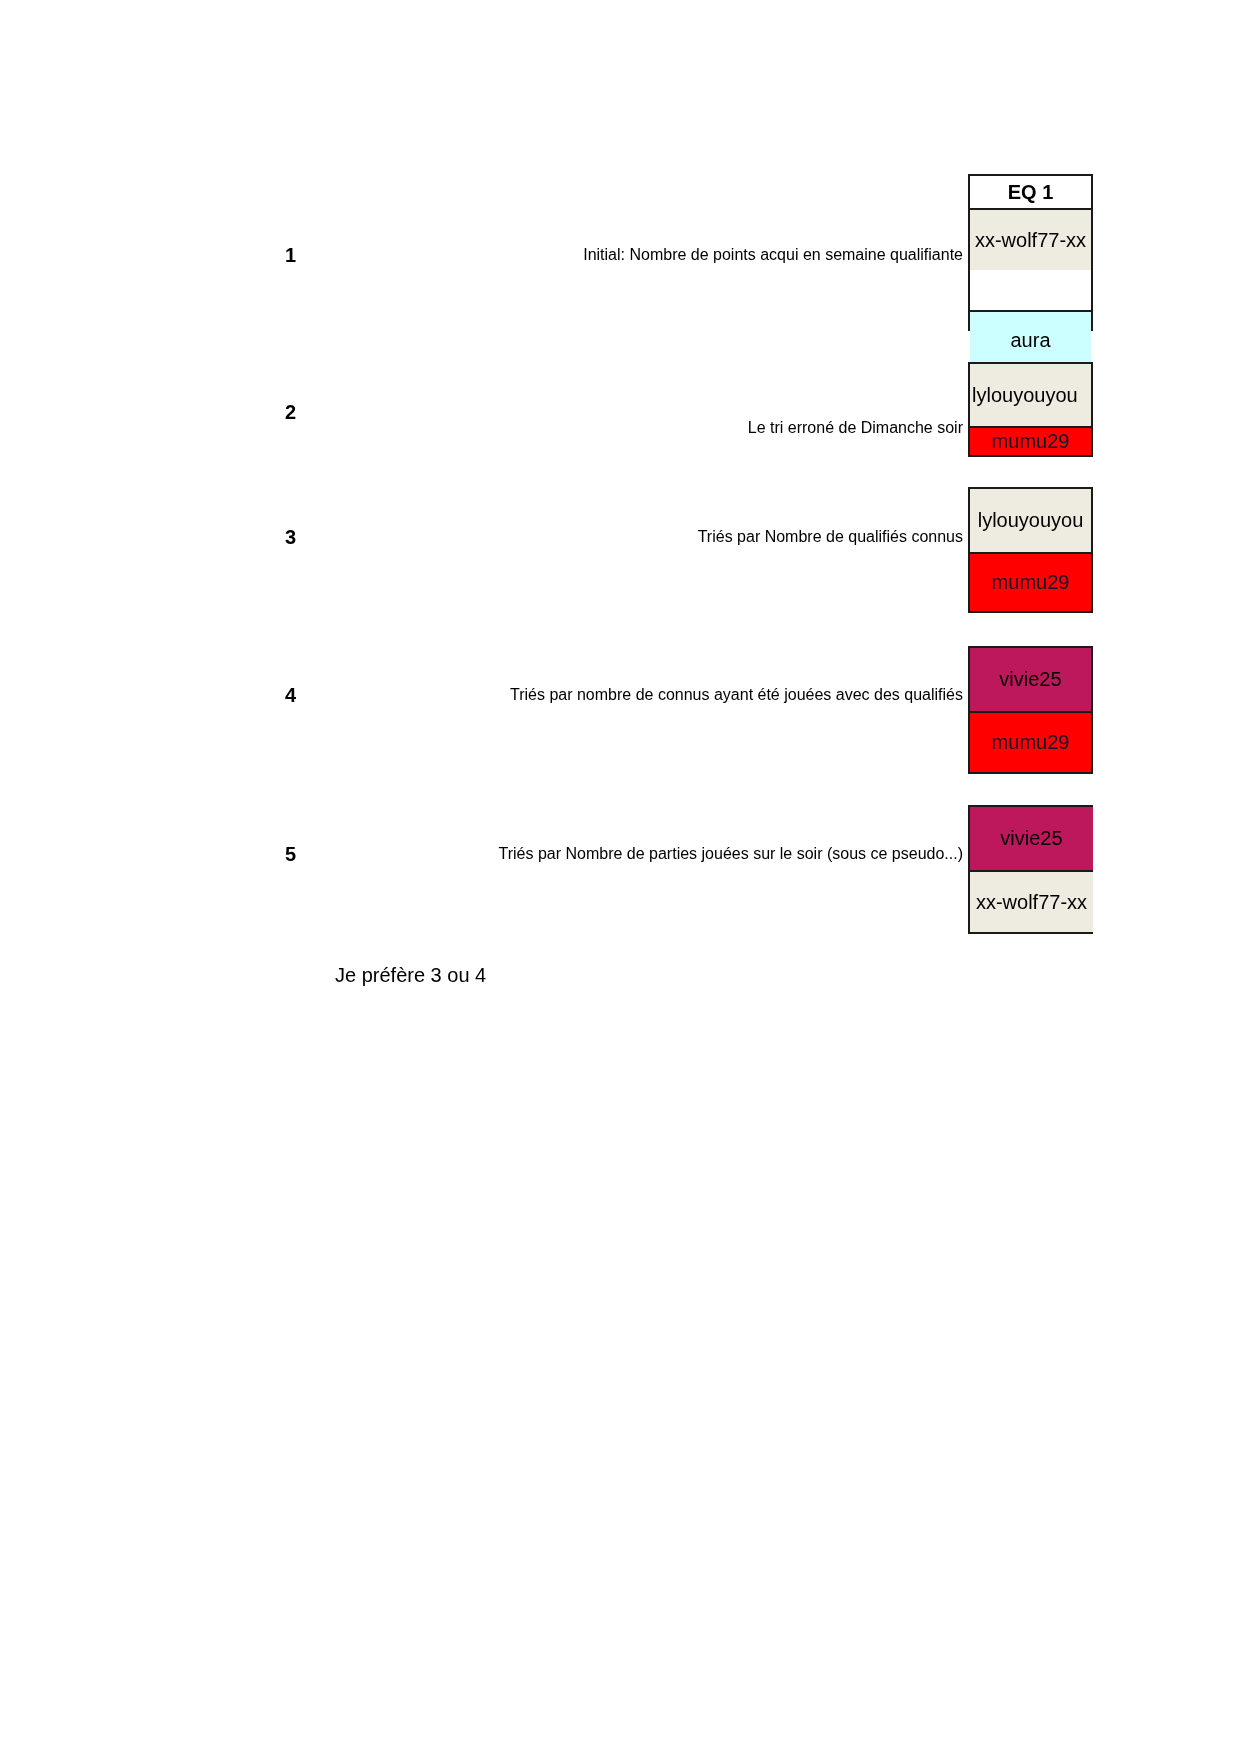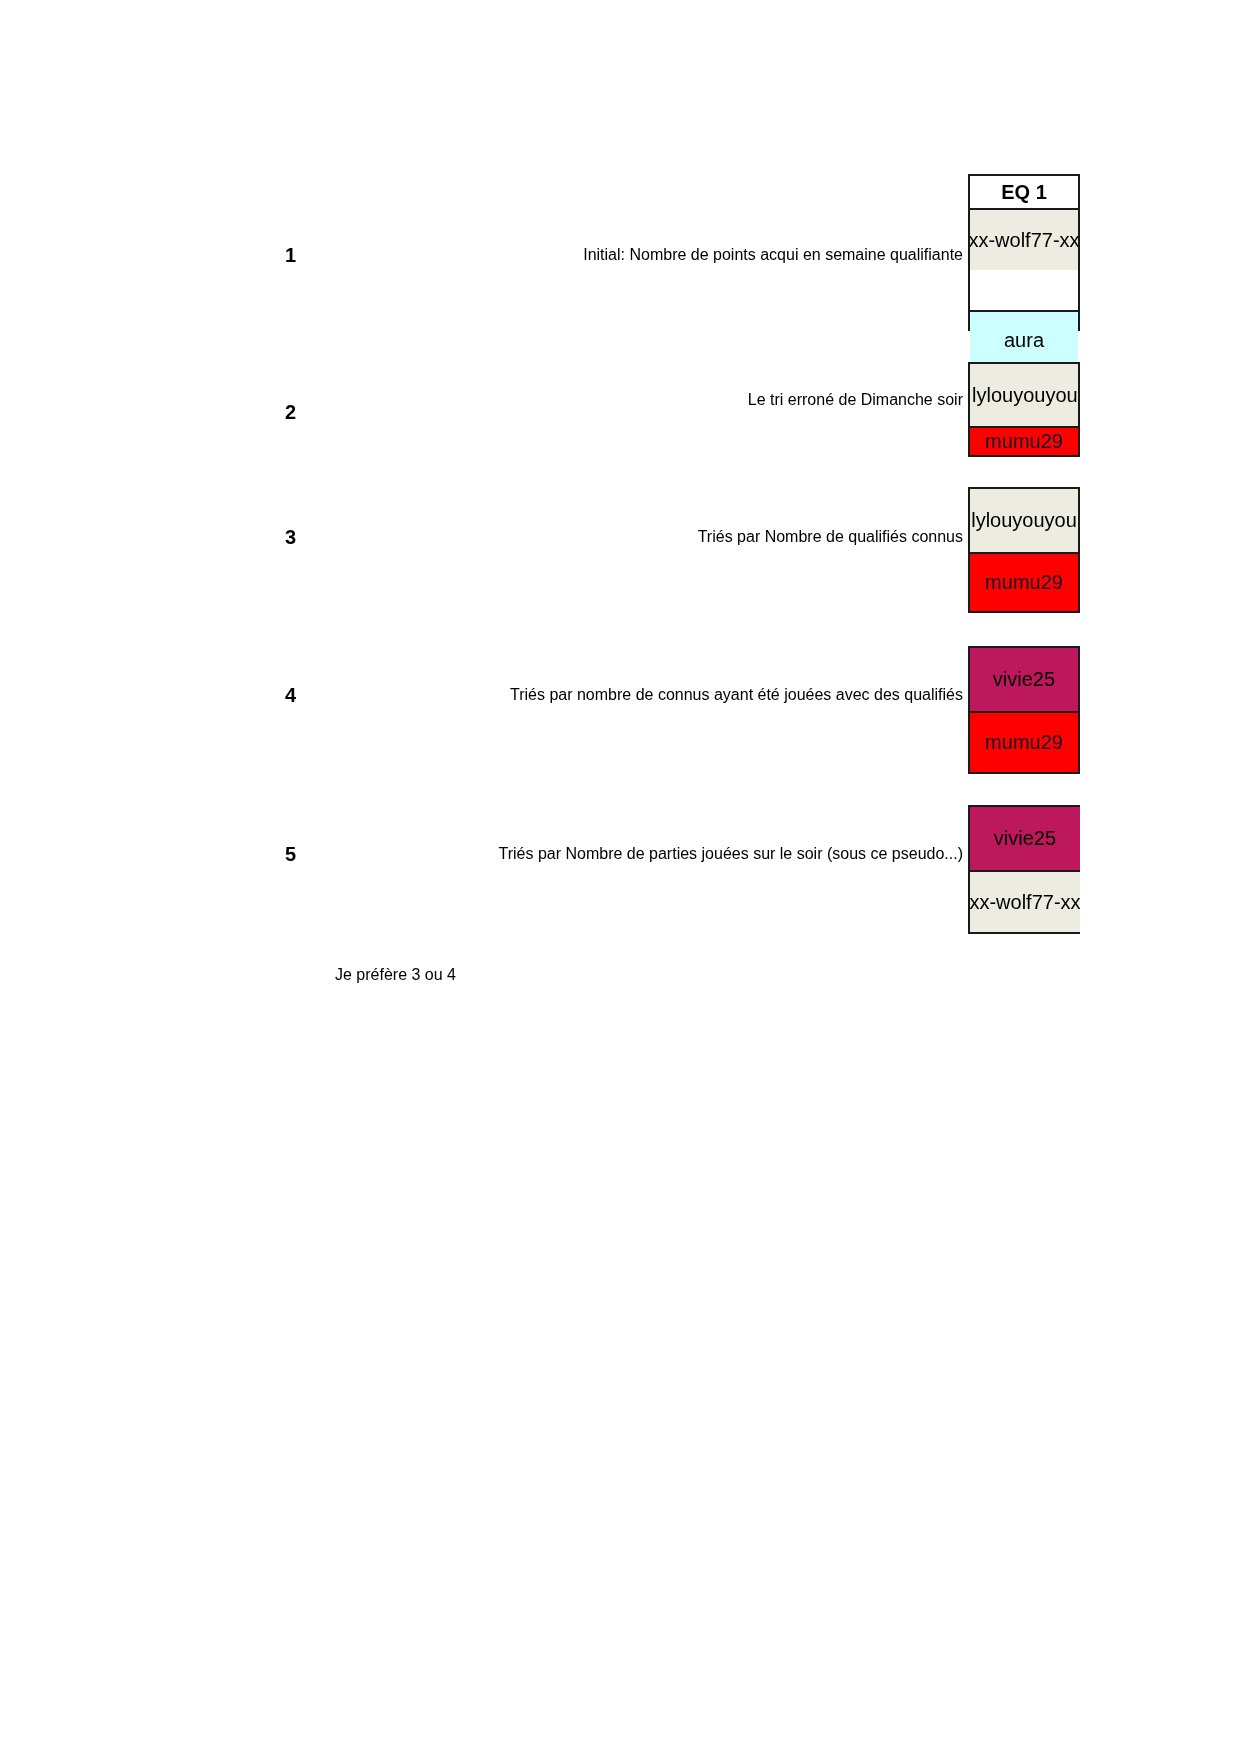--- a/index.html
+++ b/index.html
@@ -10,52 +10,52 @@
     }
     .rownum {
       position: absolute; left: 285px; font-size: 20px; font-weight: bold;
       line-height: 24px; height: 24px;
     }
     .rowlabel {
       position: absolute; right: 278px; font-size: 16px; line-height: 24px;
       height: 24px; white-space: nowrap; text-align: right;
     }
     .block {
-      position: absolute; left: 968px; width: 112px; box-sizing: border-box;
+      position: absolute; left: 968px; width: 125px; box-sizing: border-box;
       border: 2px solid #1a1a1a;
     }
     .block.no-right { border-right: none; }
     .cell {
       box-sizing: border-box; display: flex; align-items: center; justify-content: center;
       font-size: 20px; white-space: nowrap; overflow: hidden;
     }
     .cell + .cell { border-top: 2px solid #1a1a1a; }
     .cell.left { justify-content: flex-start; padding-left: 2px; }
     .cell.header { font-weight: bold; background: #ffffff; }
     .bg-beige { background: #eeece1; }
     .bg-cyan { background: #ccffff; margin-top: 40px; }
     .bg-red { background: #ff0000; color: #0f172a; }
     .bg-blue { background: #be185d; }
     .footer-note {
-      position: absolute; left: 335px; top: 963px; font-size: 16px; line-height: 24px;
+      position: absolute; left: 335px; top: 963px; font-size: 20px; line-height: 24px;
     }
   </style>
 </head>
 <body>
 
 <div class="rownum" style="top:243px;">1</div>
 <div class="rowlabel" style="top:243px;">Initial: Nombre de points acqui en semaine qualifiante</div>
 <div class="block" style="top:174px; height:157px;">
   <div class="cell header" style="height:32px;">EQ 1</div>
   <div class="cell bg-beige" style="height:62px;">xx-wolf77-xx</div>
   <div class="cell bg-cyan" style="height:59px;">aura</div>
 </div>
 
 <div class="rownum" style="top:400px;">2</div>
-<div class="rowlabel" style="top:388px;">Le tri erroné de Dimanche soir</div>
+<div class="rowlabel" style="top:416px;">Le tri erroné de Dimanche soir</div>
 <div class="block" style="top:362px; height:95px;">
   <div class="cell bg-beige left" style="height:62px;">lylouyouyou</div>
   <div class="cell bg-red" style="height:29px;">mumu29</div>
 </div>
 
 <div class="rownum" style="top:525px;">3</div>
 <div class="rowlabel" style="top:525px;">Triés par Nombre de qualifiés connus</div>
 <div class="block" style="top:487px; height:126px;">
   <div class="cell bg-beige" style="height:63px;">lylouyouyou</div>
   <div class="cell bg-red" style="height:59px;">mumu29</div>

